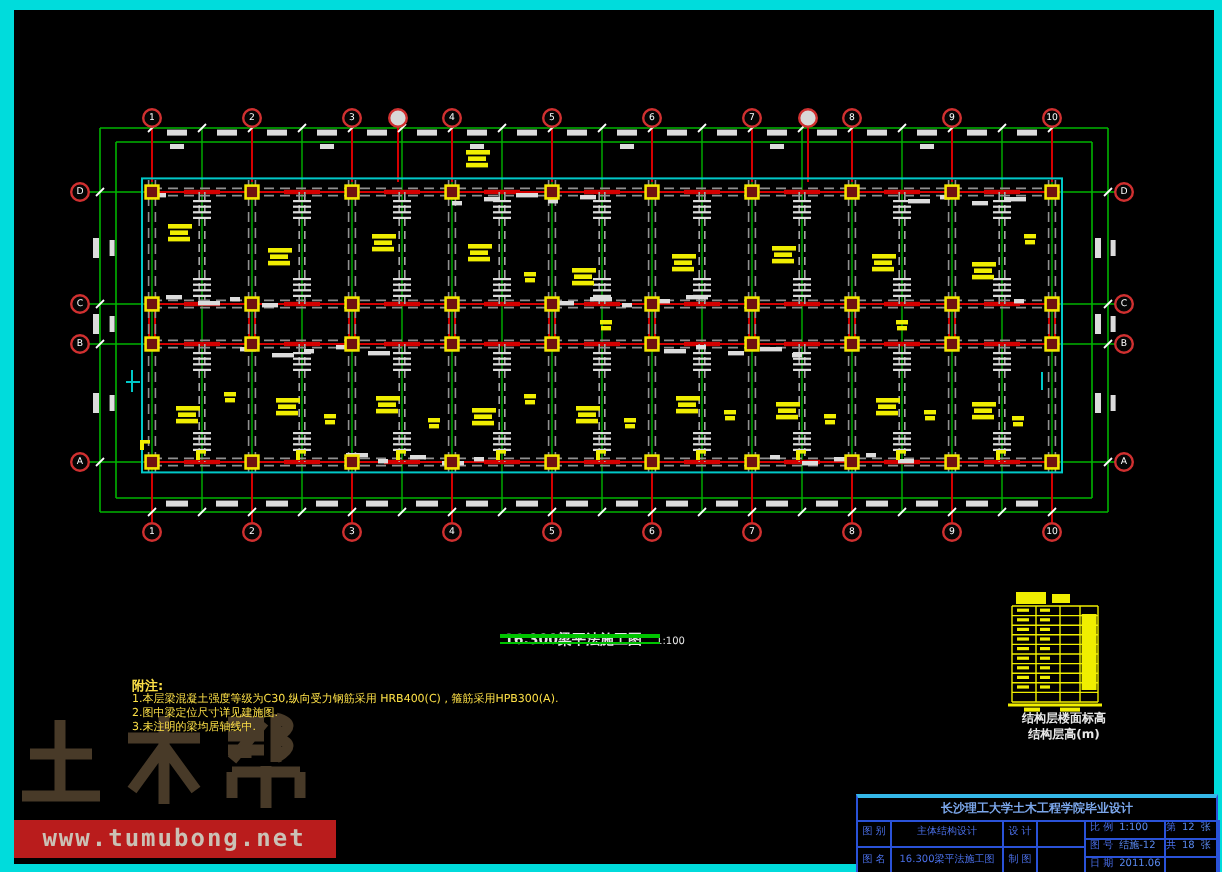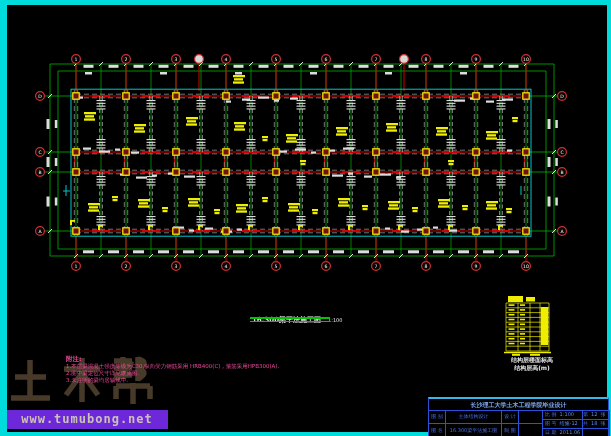--- a/index.html
+++ b/index.html
@@ -3,25 +3,25 @@
 <meta charset="utf-8">
 <style>
   html,body{margin:0;padding:0;background:#444;}
   .stage{position:relative;width:611px;height:436px;background:#000;overflow:hidden;
          font-family:"DejaVu Sans",sans-serif;}
   .frame{position:absolute;inset:0;border-style:solid;border-color:#00dcdc;
          border-width:5px 4px 4px 7px;pointer-events:none;z-index:5;}
   #plan-svg{position:absolute;left:0;top:0;z-index:1;}
   
   .wm{position:absolute;left:6px;top:352px;z-index:2;}
-  .wm-url{position:absolute;left:0px;top:58px;width:162px;height:19px;background:#6d28d9;
+  .wm-url{position:absolute;left:0px;top:58px;width:162px;height:19px;background:#b91c1c;
           color:#cbc1b5;font-family:"DejaVu Sans Mono",monospace;font-weight:bold;
           font-size:12px;letter-spacing:1px;text-align:center;line-height:19px;}
   
-  .notes{position:absolute;left:66px;top:355px;z-index:3;color:#ec4899;}
+  .notes{position:absolute;left:66px;top:339px;z-index:3;color:#fde047;}
   .notes .nt{font-size:6.5px;font-weight:bold;line-height:8px;}
   .notes .nl{font-size:5.5px;line-height:7.2px;white-space:nowrap;}
   
   .caption{position:absolute;left:252px;top:307px;z-index:3;color:#e6e6e6;white-space:nowrap;}
   .caption .ct{font-size:7px;font-weight:bold;}
   .caption .cs{font-size:5px;margin-left:7px;}
   .cap-ul1{position:absolute;left:250px;top:317px;width:80px;height:2px;background:#00c400;z-index:3;}
   .cap-ul2{position:absolute;left:250px;top:320.5px;width:80px;height:1px;background:#00c400;z-index:3;}
   
   .etcap{position:absolute;left:496px;top:356px;width:72px;z-index:3;color:#e8e8e8;

